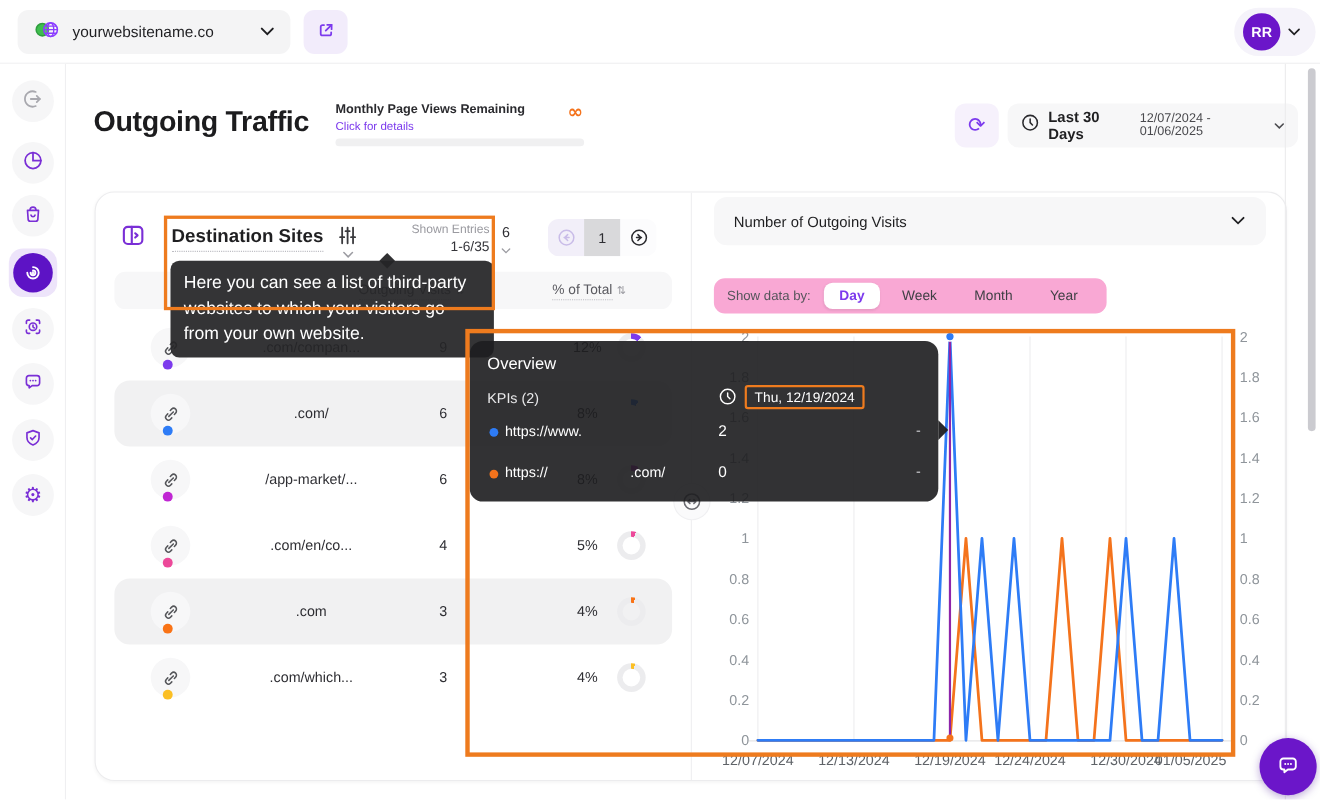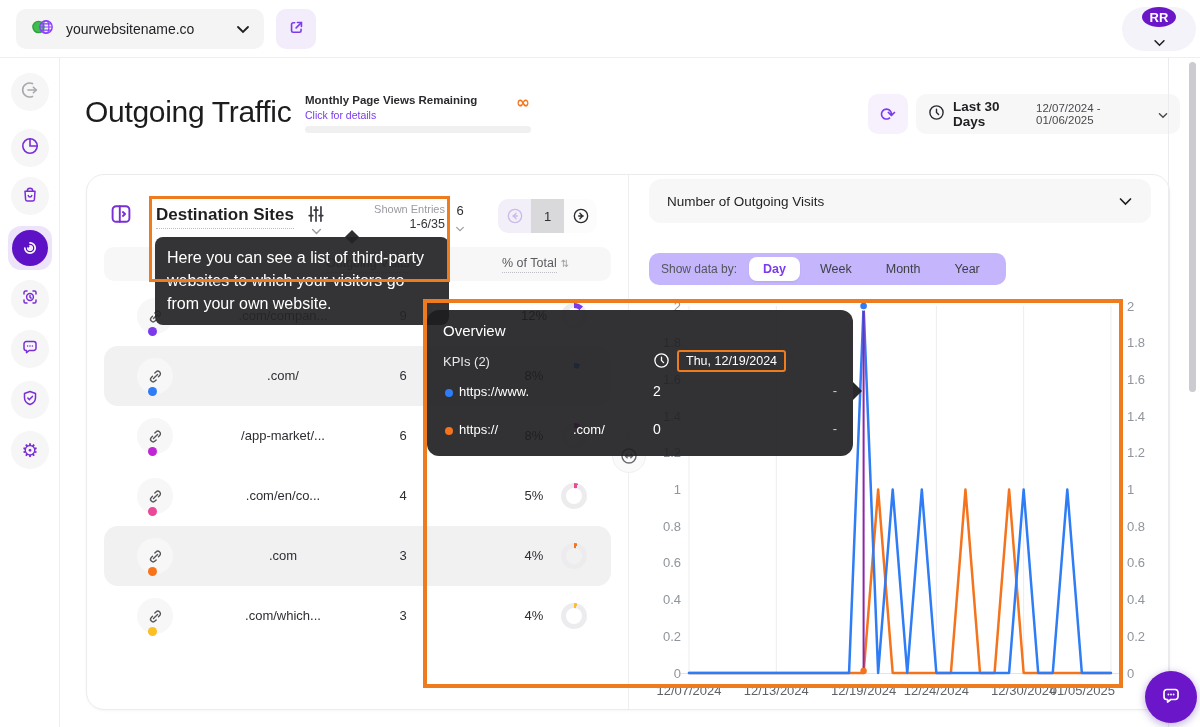--- a/index.html
+++ b/index.html
@@ -5,32 +5,32 @@
   html,body{margin:0;padding:0;background:#fff;}
   *{box-sizing:border-box;font-family:"Liberation Sans",sans-serif;}
   .screen{position:relative;width:1200px;height:727px;background:#fff;overflow:hidden;}
 
   
   .topbar{position:absolute;left:0;top:0;width:1200px;height:58px;background:#fff;border-bottom:1px solid #EFEFF1;}
   .site-pill{position:absolute;left:16px;top:9px;width:248px;height:40px;background:#F4F4F5;border-radius:10px;display:flex;align-items:center;gap:10px;padding:0 14px;cursor:pointer;}
   .site-name{font-size:14px;color:#1F1F22;}
   .site-pill .chev{margin-left:auto;}
   .openlink{position:absolute;left:276px;top:9px;width:40px;height:40px;background:#F2ECFB;border:none;border-radius:10px;display:flex;align-items:center;justify-content:center;cursor:pointer;}
-  .avatar-pill{position:absolute;left:1122px;top:7px;width:74px;height:44px;background:#F5F3FA;border-radius:22px;display:flex;align-items:center;gap:6px;padding:0 8px;cursor:pointer;flex-direction:column;}
+  .avatar-pill{position:absolute;left:1122px;top:7px;width:74px;height:44px;background:#F5F3FA;border-radius:22px;display:flex;align-items:center;gap:6px;padding:0 8px;cursor:pointer;}
   .avatar{width:34px;height:34px;border-radius:50%;background:#6B16C9;color:#fff;font-size:13px;font-weight:700;display:flex;align-items:center;justify-content:center;}
 
   
   .sidebar{position:absolute;left:0;top:58px;width:60px;height:669px;background:#fff;border-right:1px solid #EFEFF1;}
   .nav-item{position:absolute;left:11px;width:38px;height:38px;border-radius:50%;background:#F6F6F7;display:flex;align-items:center;justify-content:center;cursor:pointer;}
   .nav-item.active{left:8px;width:44px;height:44px;border-radius:13px;background:#EDE4FA;}
   .nav-item.active .inner{width:36px;height:36px;border-radius:50%;background:#5D13C5;display:flex;align-items:center;justify-content:center;}
   .gear-glyph{font-family:"DejaVu Sans",sans-serif;font-size:19px;color:#7A2FD6;line-height:1;}
 
   
-  .page-title{position:absolute;left:85px;top:95px;font-size:30px;font-weight:400;color:#1C1C1E;letter-spacing:-.3px;margin:0;}
+  .page-title{position:absolute;left:85px;top:95px;font-size:26px;font-weight:700;color:#1C1C1E;letter-spacing:-.3px;margin:0;}
   .quota-label{position:absolute;left:305px;top:94px;font-size:11.5px;font-weight:700;color:#2A2A2E;}
   .quota-link{position:absolute;left:305px;top:109px;font-size:10.5px;color:#7C3AED;cursor:pointer;}
   .quota-inf{position:absolute;left:516px;top:92px;font-size:17px;font-weight:700;color:#F4731C;font-family:"DejaVu Sans",sans-serif;}
   .quota-bar{position:absolute;left:305px;top:126px;width:226px;height:7px;border-radius:4px;background:#F0F0F1;}
   .refresh-btn{position:absolute;left:868px;top:94px;width:40px;height:40px;background:#F6F1FC;border:none;border-radius:10px;color:#7C3AED;font-size:19px;font-family:"DejaVu Sans",sans-serif;cursor:pointer;display:flex;align-items:center;justify-content:center;}
   .date-pill{position:absolute;left:916px;top:94px;width:264px;height:40px;background:#F7F7F8;border-radius:10px;display:flex;align-items:center;gap:8px;padding:0 12px;cursor:pointer;}
   .date-period{font-size:13.5px;font-weight:700;color:#1F1F21;}
   .date-range{font-size:11.5px;color:#4A4A4E;}
 
   
@@ -68,21 +68,21 @@
   .c-name{position:absolute;left:99px;top:22px;width:160px;text-align:center;font-size:13px;color:#2E2E33;}
   .c-visits{position:absolute;left:269px;top:22px;width:60px;text-align:center;font-size:13px;color:#2E2E33;}
   .c-pct{position:absolute;left:400px;top:22px;width:60px;text-align:center;font-size:13px;color:#2E2E33;}
   .donut{position:absolute;left:457px;top:17px;width:26px;height:26px;border-radius:50%;}
   .donut::after{content:"";position:absolute;inset:5px;border-radius:50%;background:var(--hole,#fff);}
 
   
   .metric-select{position:absolute;left:562px;top:4px;width:502px;height:44px;background:#F7F7F8;border-radius:12px;display:flex;align-items:center;padding:0 18px;cursor:pointer;}
   .metric-label{font-size:13.5px;color:#1F1F21;}
   .metric-select .chev{margin-left:auto;}
-  .granularity{position:absolute;left:562px;top:78px;height:32px;background:#c4b5fd;border-radius:10px;display:flex;align-items:center;padding:0 12px;gap:8px;}
+  .granularity{position:absolute;left:562px;top:78px;height:32px;background:#f9a8d4;border-radius:10px;display:flex;align-items:center;padding:0 12px;gap:8px;}
   .gr-label{font-size:12px;color:#55555B;margin-right:4px;}
   .tab{padding:5px 14px;border-radius:8px;font-size:12.5px;color:#3F3F44;cursor:pointer;}
   .tab.active{background:#fff;color:#7C3AED;font-weight:700;box-shadow:0 1px 2px rgba(0,0,0,.07);}
   .chart-wrap{position:absolute;left:554px;top:121px;width:524px;height:415px;}
   .chart-wrap svg text{font-family:"Liberation Sans",sans-serif;}
 
   
   .dest-tip{position:absolute;left:155px;top:237px;width:294px;background:rgba(37,37,39,.93);color:#fff;font-size:16px;line-height:1.45;padding:9px 12px;border-radius:8px;z-index:40;}
   .dest-tip::before{content:"";position:absolute;left:192px;top:-5px;width:10px;height:10px;background:rgba(37,37,39,.95);transform:rotate(45deg);}
   .chart-tip{position:absolute;left:427px;top:310px;width:426px;height:146px;background:rgba(30,30,32,.91);border-radius:12px;color:#fff;z-index:45;}

